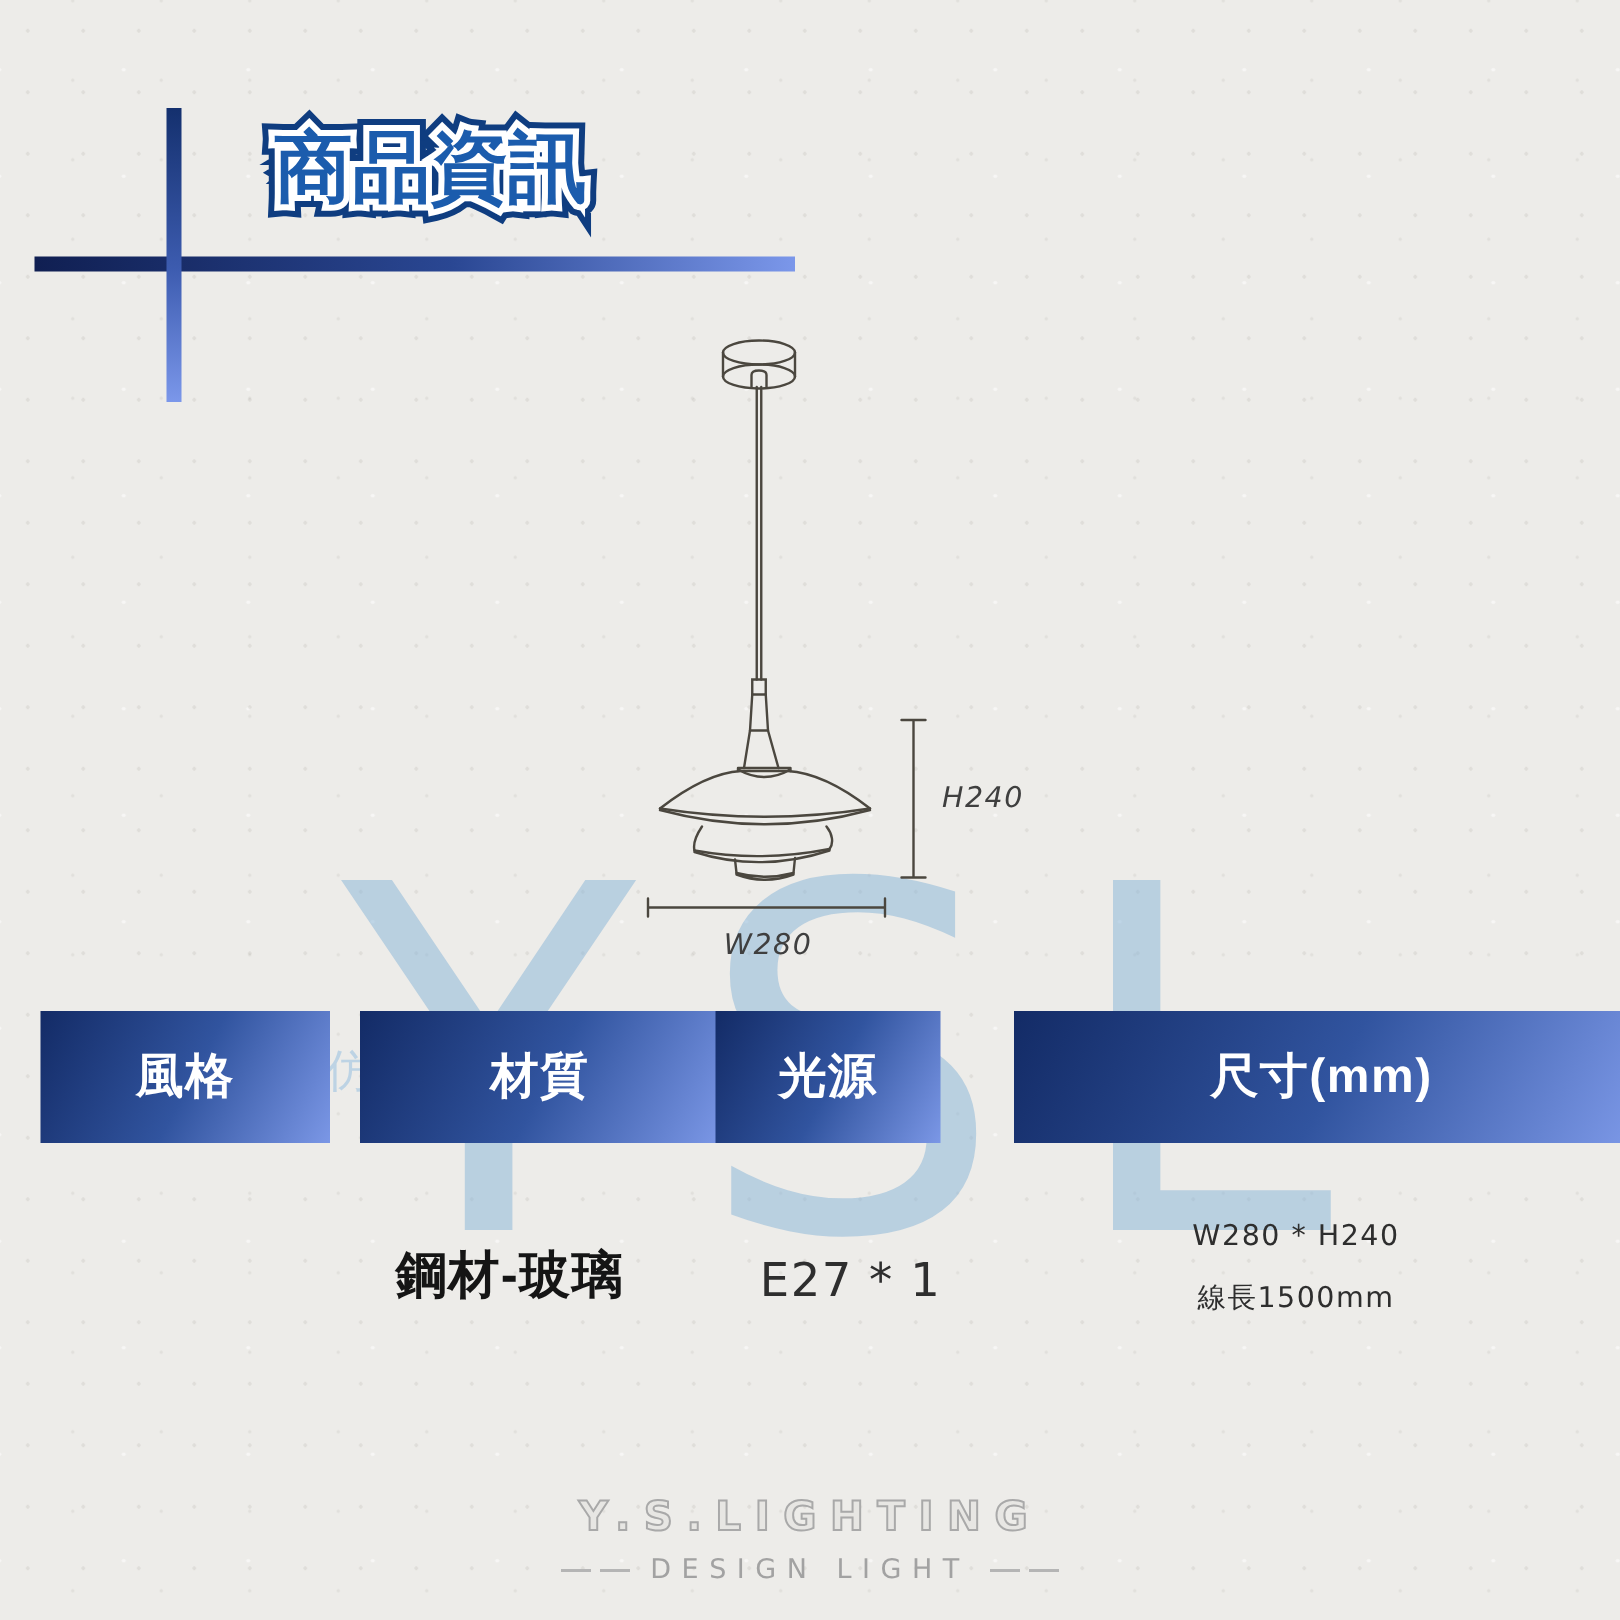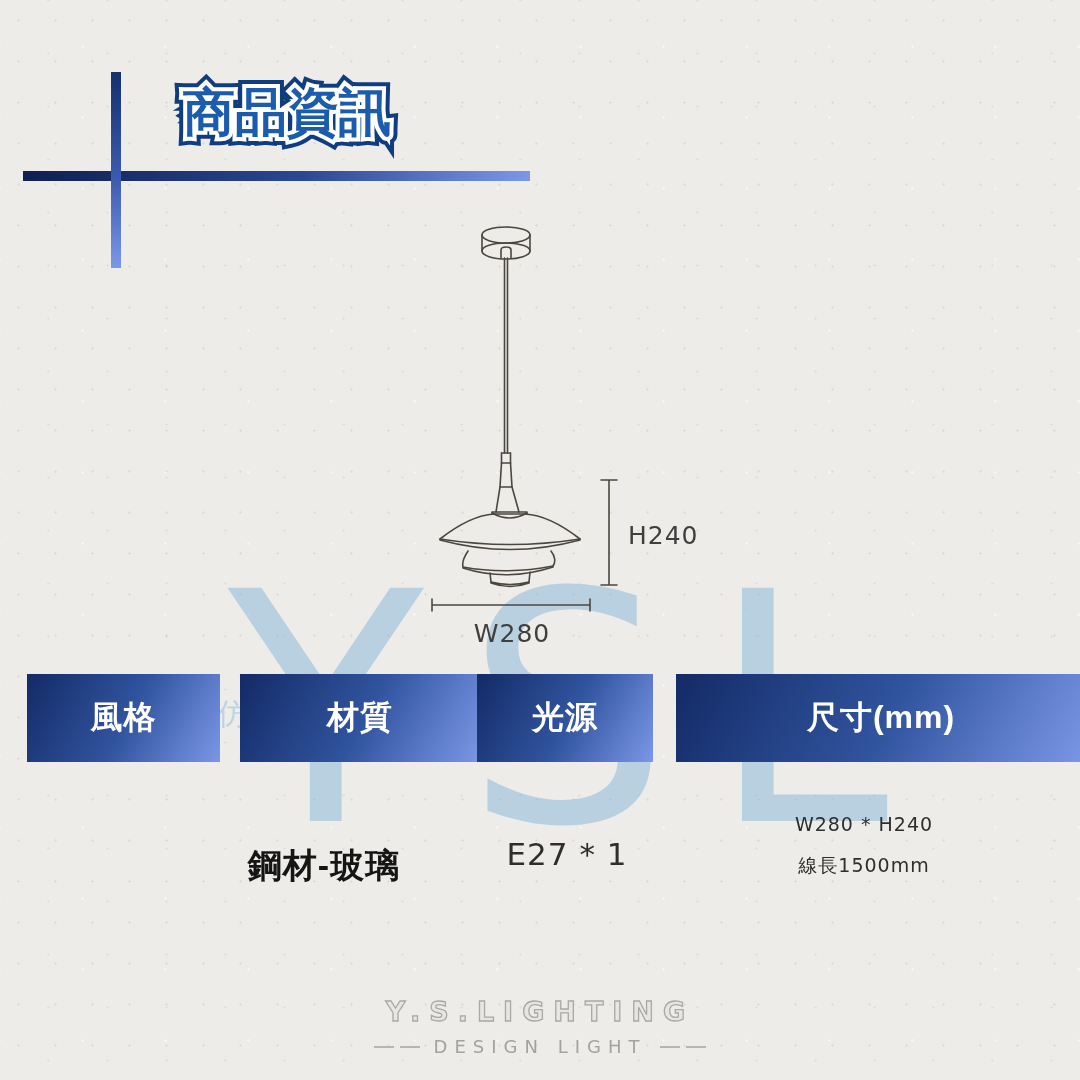--- a/index.html
+++ b/index.html
@@ -53,42 +53,42 @@
   .wm-frag-a{left:217px;top:694px;font-size:30px;}
   .wm-frag-b{left:456px;top:698px;font-size:27px;}
   
   .lamp-svg{position:absolute;left:380px;top:212px;width:330px;height:450px;z-index:2;}
   .lamp-svg path,.lamp-svg ellipse,.lamp-svg line{
     fill:none;stroke:#4b473f;stroke-width:1.6;stroke-linecap:round;
   }
   .dim-label{
     position:absolute;z-index:2;color:#3f3f3f;
     font-family:"DejaVu Sans", sans-serif;
-    font-size:25px;letter-spacing:1px;font-weight:400;
+    font-size:19px;letter-spacing:1px;font-weight:400;font-style:italic;
   }
   .dim-h{left:628px;top:521px;}
   .dim-w{left:432px;top:619px;width:160px;text-align:center;}
   
   .banner{
     position:absolute;top:674px;height:88px;z-index:3;
     background:linear-gradient(118deg,#132b66 0%,#31549f 52%,#7b97e6 100%);
     display:flex;align-items:center;justify-content:center;
     color:#ffffff;font-weight:bold;font-size:32px;letter-spacing:1px;
   }
   .banner-1{left:27px;width:193px;}
   .banner-2{left:240px;width:240px;}
-  .banner-3{left:477px;width:176px;}
+  .banner-3{left:477px;width:150px;}
   .banner-4{left:676px;width:410px;}
   .spec-value{
     position:absolute;z-index:3;text-align:center;white-space:nowrap;
     transform:translateX(-50%);
   }
   .spec-value-bold{top:827px;font-weight:bold;font-size:34px;color:#151515;letter-spacing:1px;}
   .sv-1{left:124px;}
-  .sv-2{left:324px;margin-top:16px;}
+  .sv-2{left:340px;}
   .sv-3{left:567px;top:836px;font-size:31px;color:#2e2e2e;font-weight:400;
         font-family:"DejaVu Sans", sans-serif;letter-spacing:1px;}
   .sv-4{left:864px;top:804px;font-size:19px;color:#2e2e2e;font-weight:400;
         font-family:"DejaVu Sans", sans-serif;line-height:41px;letter-spacing:1px;}
   
   .footer{
     position:absolute;left:0;top:996px;width:1080px;z-index:3;
     display:flex;flex-direction:column;align-items:center;
   }
   .brand{

